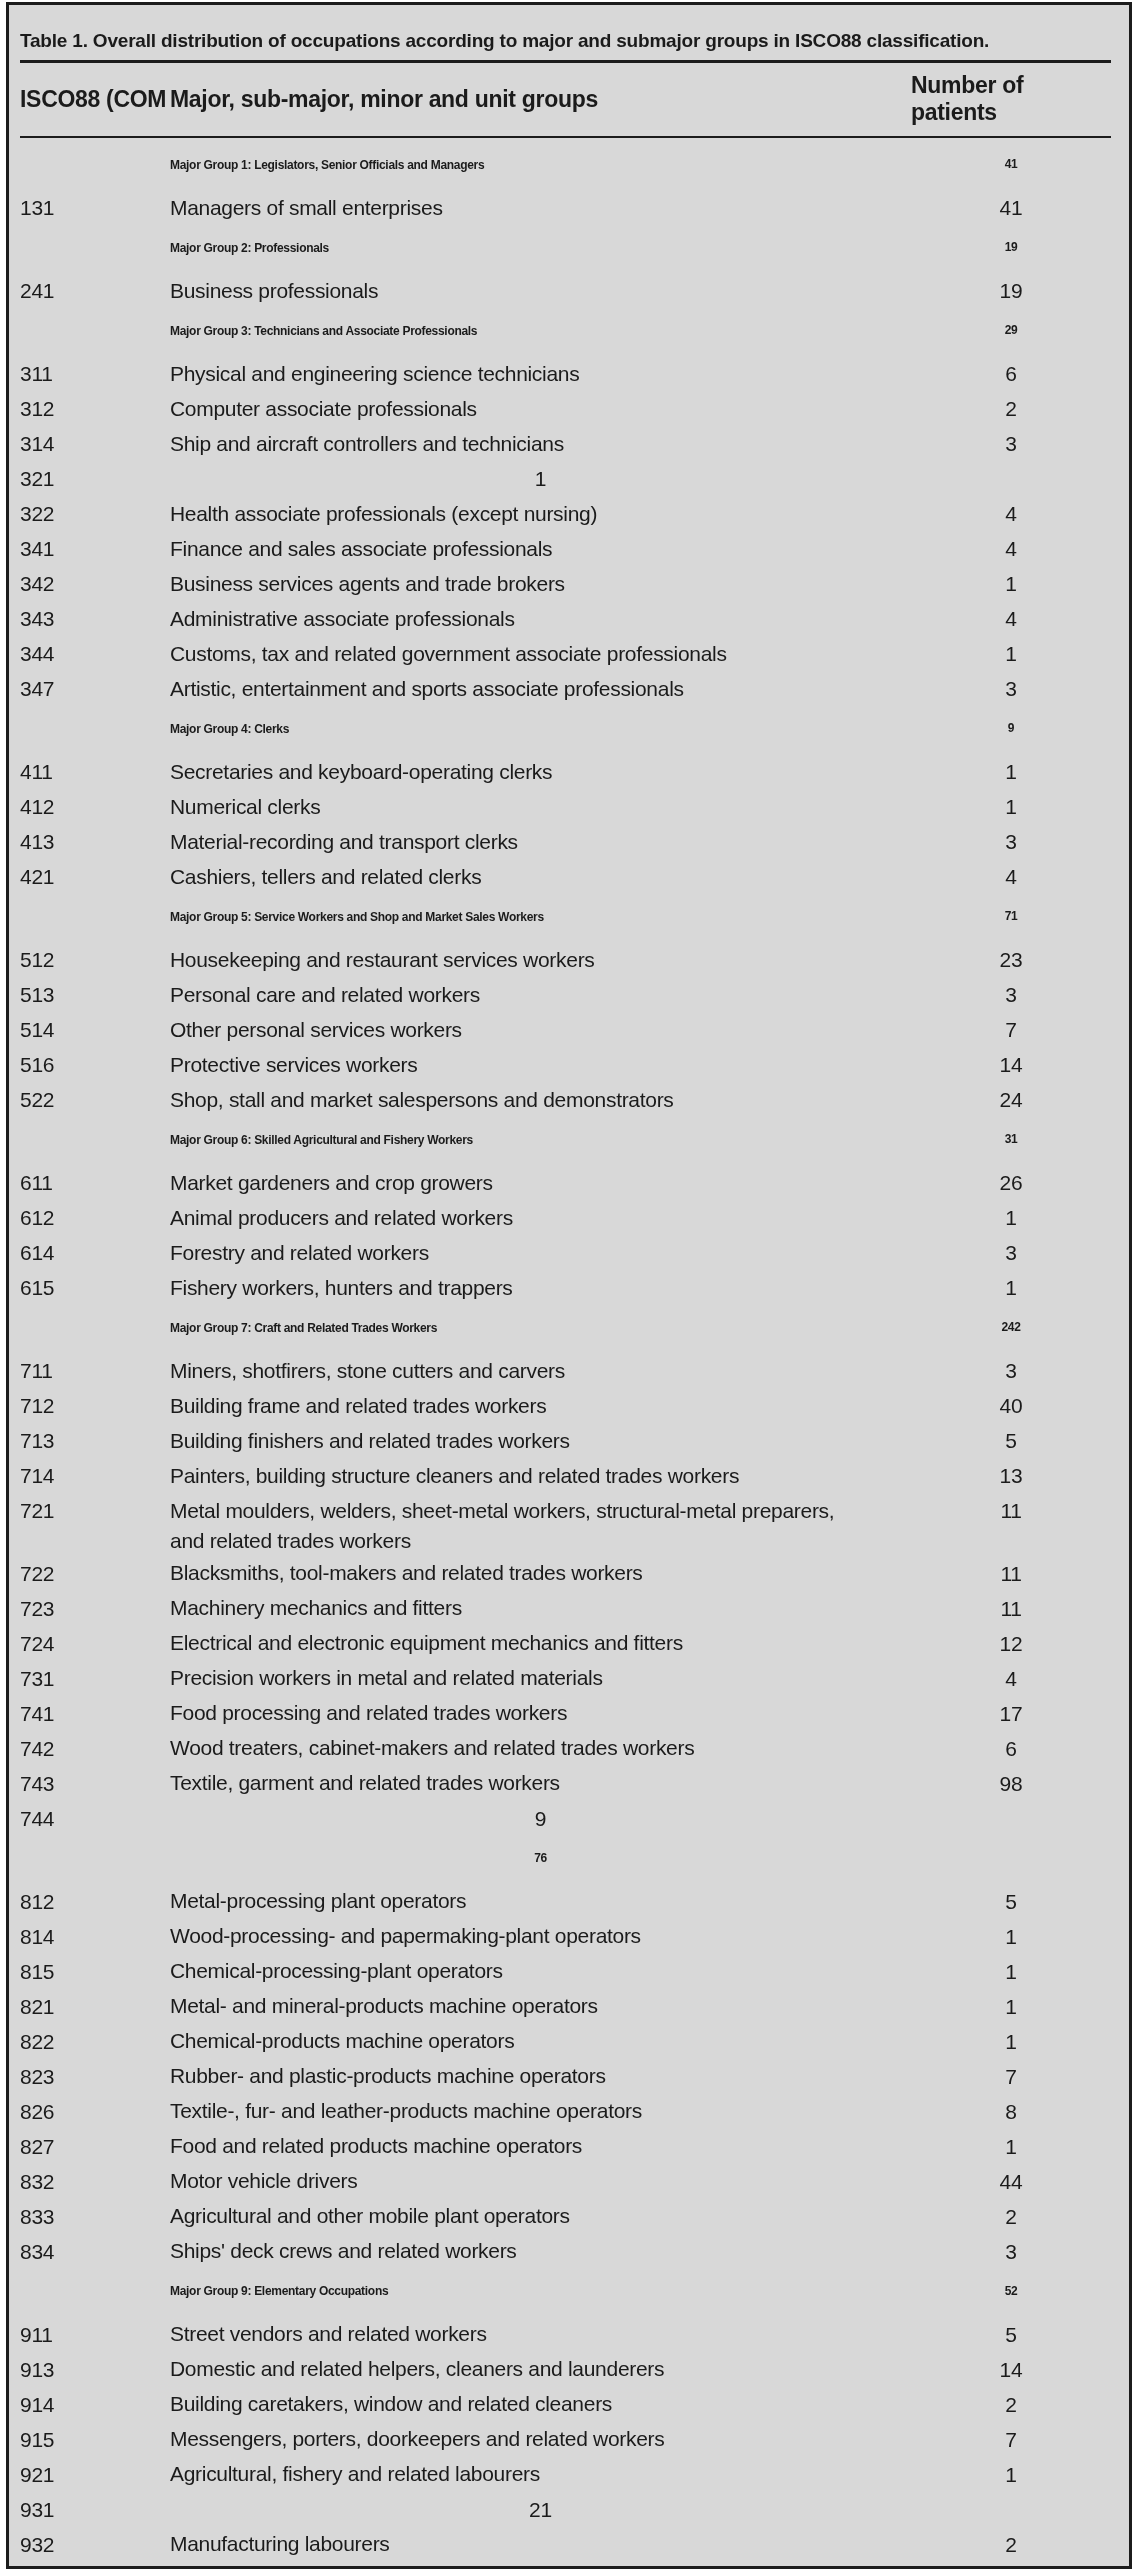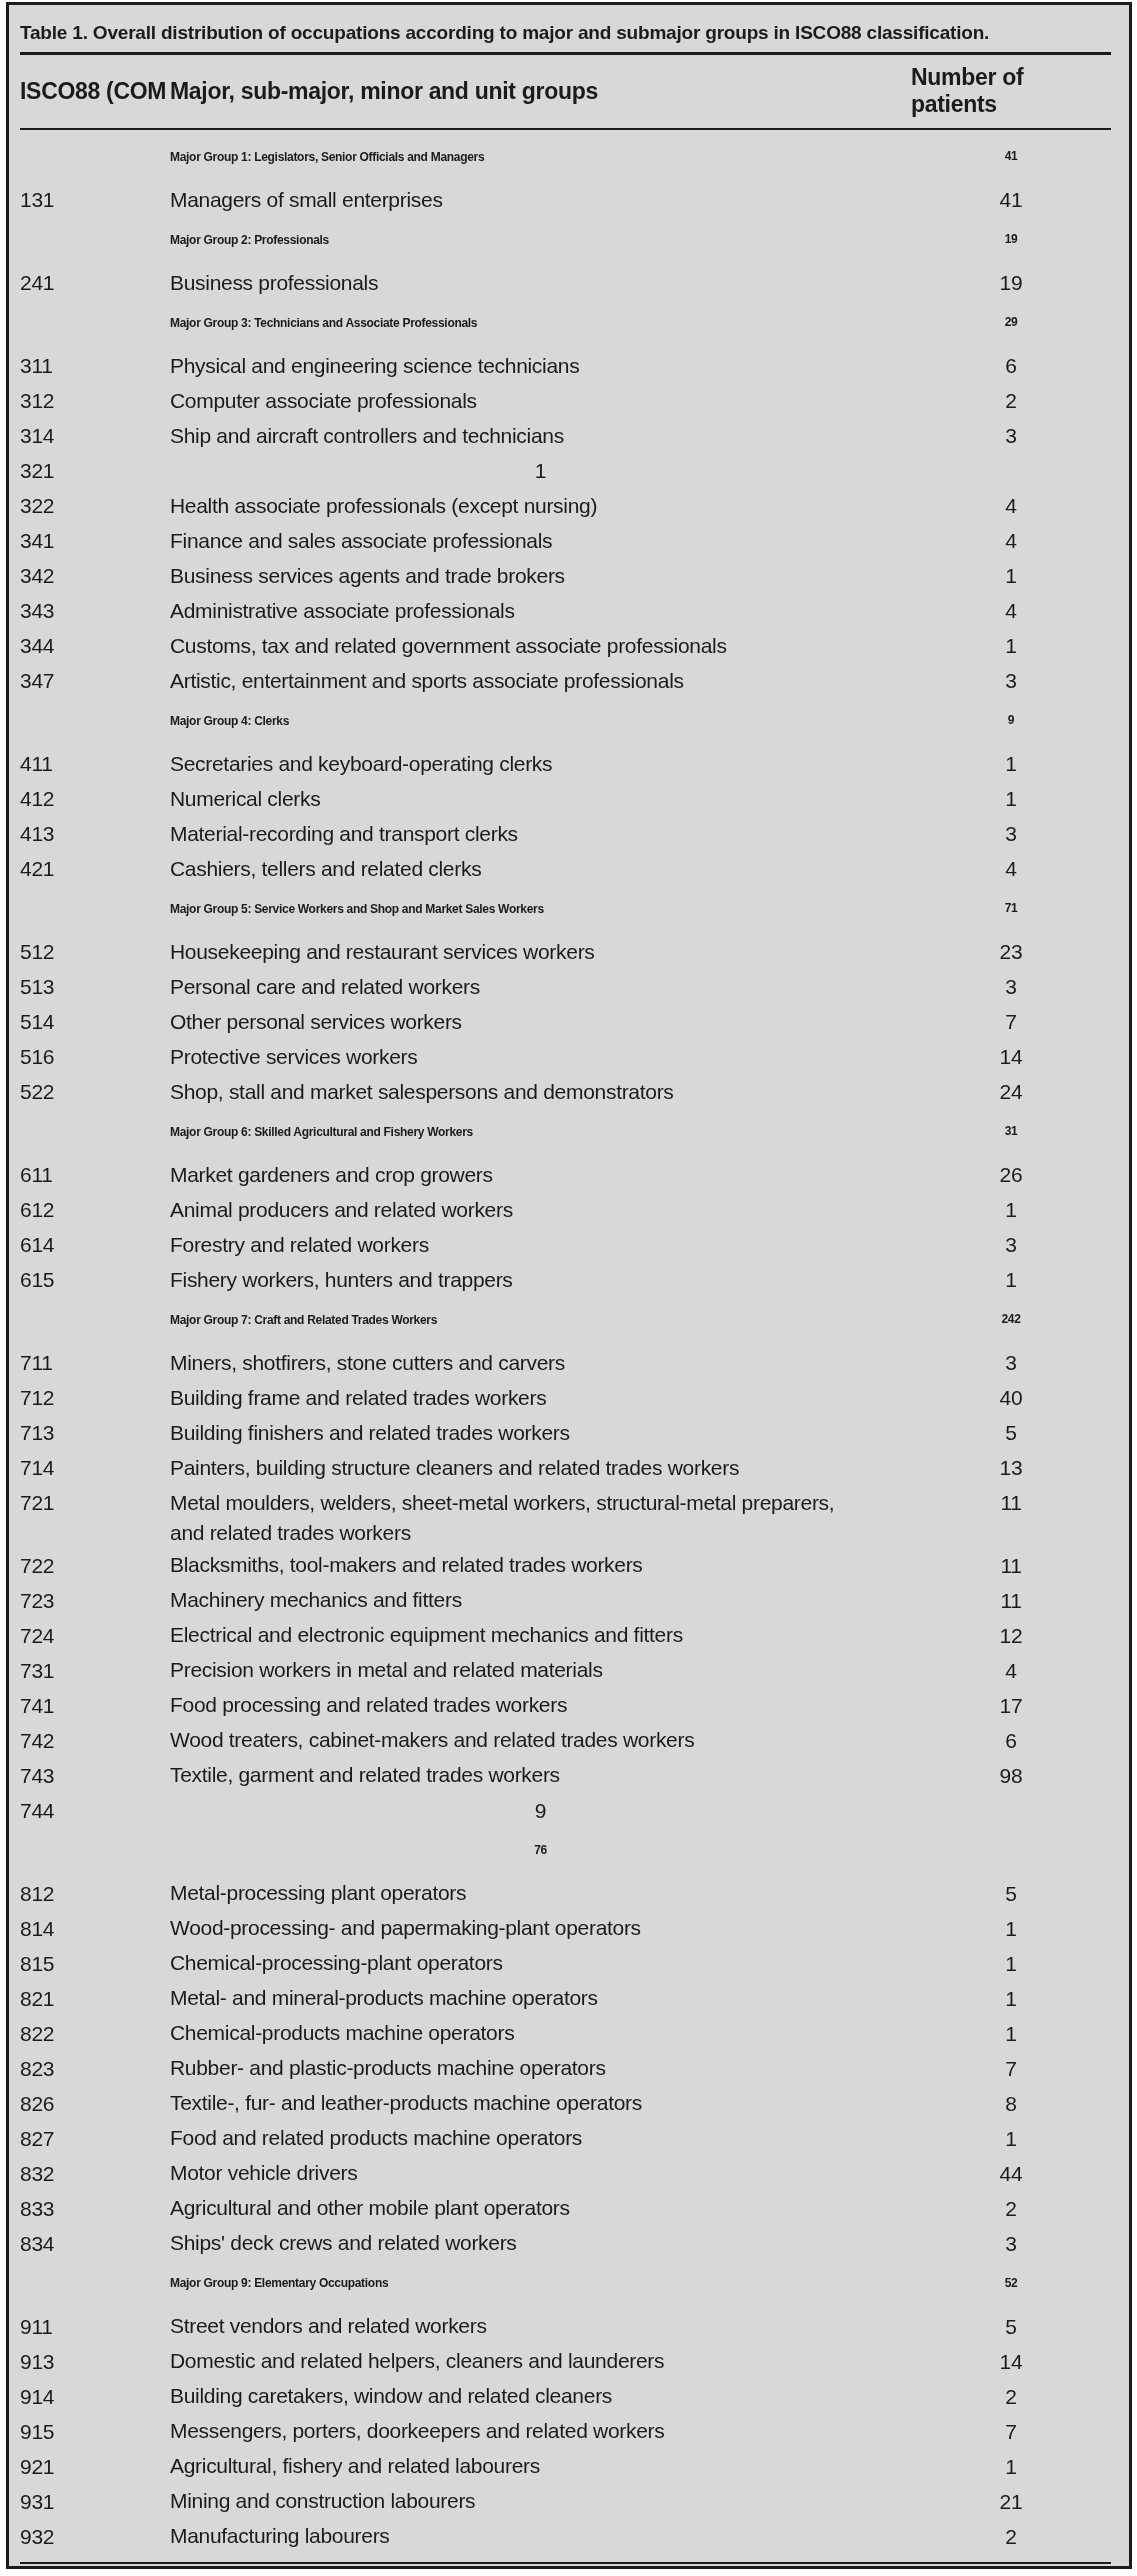--- a/index.html
+++ b/index.html
@@ -28,21 +28,21 @@
     box-sizing: border-box;
     padding: 0 18px 0 11px;
     overflow: hidden;
     color: #1b1b1b;
   }
   .title {
     font-weight: bold;
     font-size: 19px;
     letter-spacing: -0.2px;
     line-height: 24px;
-    padding: 16px 0 7px 0;
+    padding: 24px 0 7px 0;
     white-space: nowrap;
   }
   .rule {
     background: #1c1c1c;
     border: 0;
     width: 100%;
   }
   .rule.thick { height: 3px; }
   .rule.thin  { height: 2px; }
   .header-row {
@@ -464,21 +464,20 @@
   </div>
 
   <div class="row">
     <div class="cell-code">921</div>
     <div class="cell-label">Agricultural, fishery and related labourers</div>
     <div class="cell-count">1</div>
   </div>
 
   <div class="row">
     <div class="cell-code">931</div>
-    <div class="cell-label">Mining and construction labourers</div>
     <div class="cell-count">21</div>
   </div>
 
   <div class="row">
     <div class="cell-code">932</div>
     <div class="cell-label">Manufacturing labourers</div>
     <div class="cell-count">2</div>
   </div>
 </div>
 

